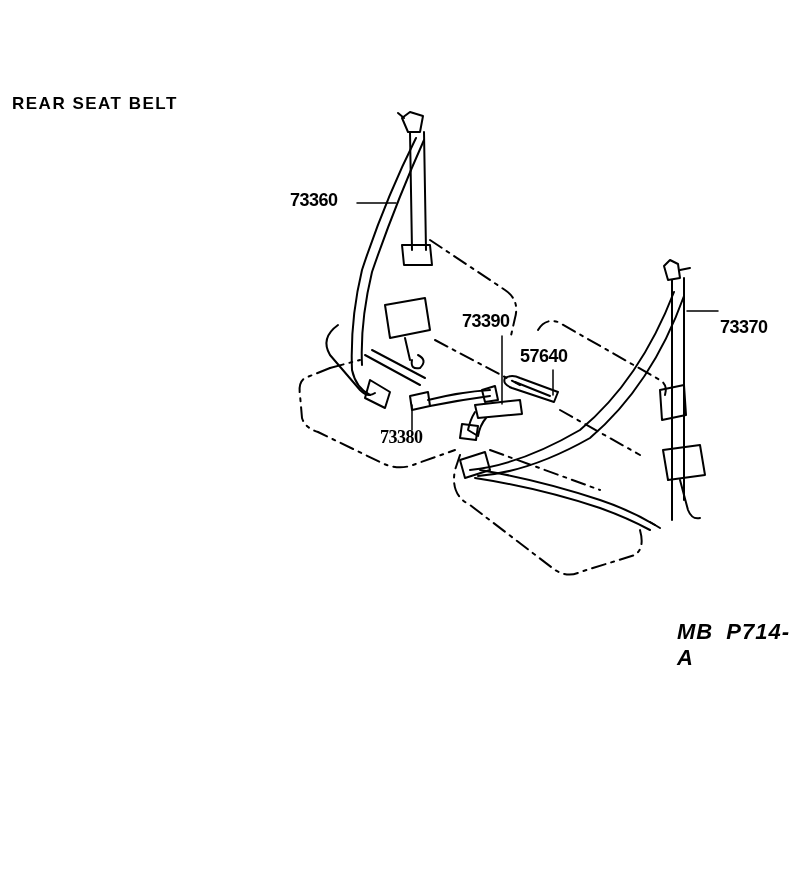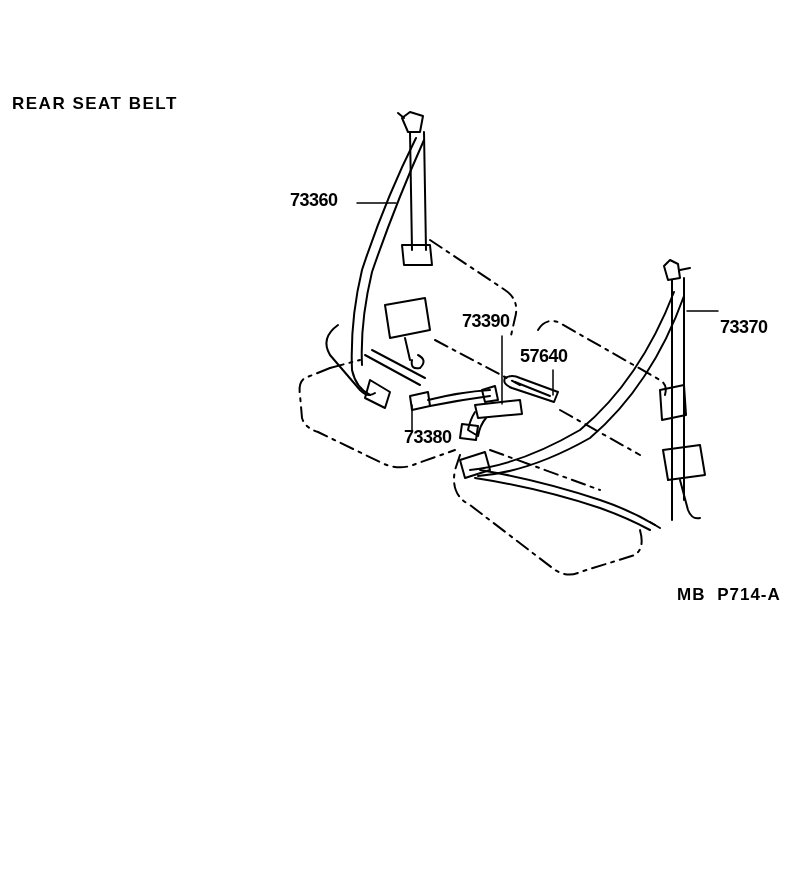--- a/index.html
+++ b/index.html
@@ -1,19 +1,19 @@
 <!DOCTYPE html>
 <html><head>
 <meta charset="utf-8">
 <style>
   html, body { margin:0; padding:0; background:#ffffff; }
   body { width:792px; height:878px; position:relative; overflow:hidden; font-family:"Liberation Sans", sans-serif; color:#000; }
   .title { position:absolute; left:12px; top:94px; font-size:17px; font-weight:bold; letter-spacing:1.5px; }
   .label { position:absolute; font-size:18px; font-weight:bold; letter-spacing:-0.5px; }
-  .ref { position:absolute; left:677px; top:585px; font-size:17px; font-weight:bold; letter-spacing:1px; word-spacing:6px; }
+  .ref { position:absolute; left:677px; top:619px; font-size:22px; font-weight:bold; letter-spacing:1px; word-spacing:6px;font-style:italic; }
   svg { position:absolute; left:0; top:0; }
 </style>
 </head>
 <body>
 
 <div class="title">REAR SEAT BELT</div>
 
 <svg width="792" height="878" viewBox="0 0 792 878" fill="none" stroke="#000" stroke-width="2" stroke-linecap="round" stroke-linejoin="round">
 
   <g stroke-dasharray="14 6 3 6">
@@ -86,15 +86,15 @@
     <path d="M502 336 L502 404"></path>
     <path d="M553 370 L553 395"></path>
     <path d="M412 405 L412 430"></path>
   </g>
 </svg>
 
 <div class="label" style="left:290px;top:190px;">73360</div>
 <div class="label" style="left:720px;top:317px;">73370</div>
 <div class="label" style="left:462px;top:311px;">73390</div>
 <div class="label" style="left:520px;top:346px;">57640</div>
-<div class="label" style="left:404px;top:427px;">73380</div>
+<div class="label" style="left:380px;top:427px;font-family:Liberation Serif, serif;">73380</div>
 
 <div class="ref">MB  P714-A</div>
 
 </body></html>

